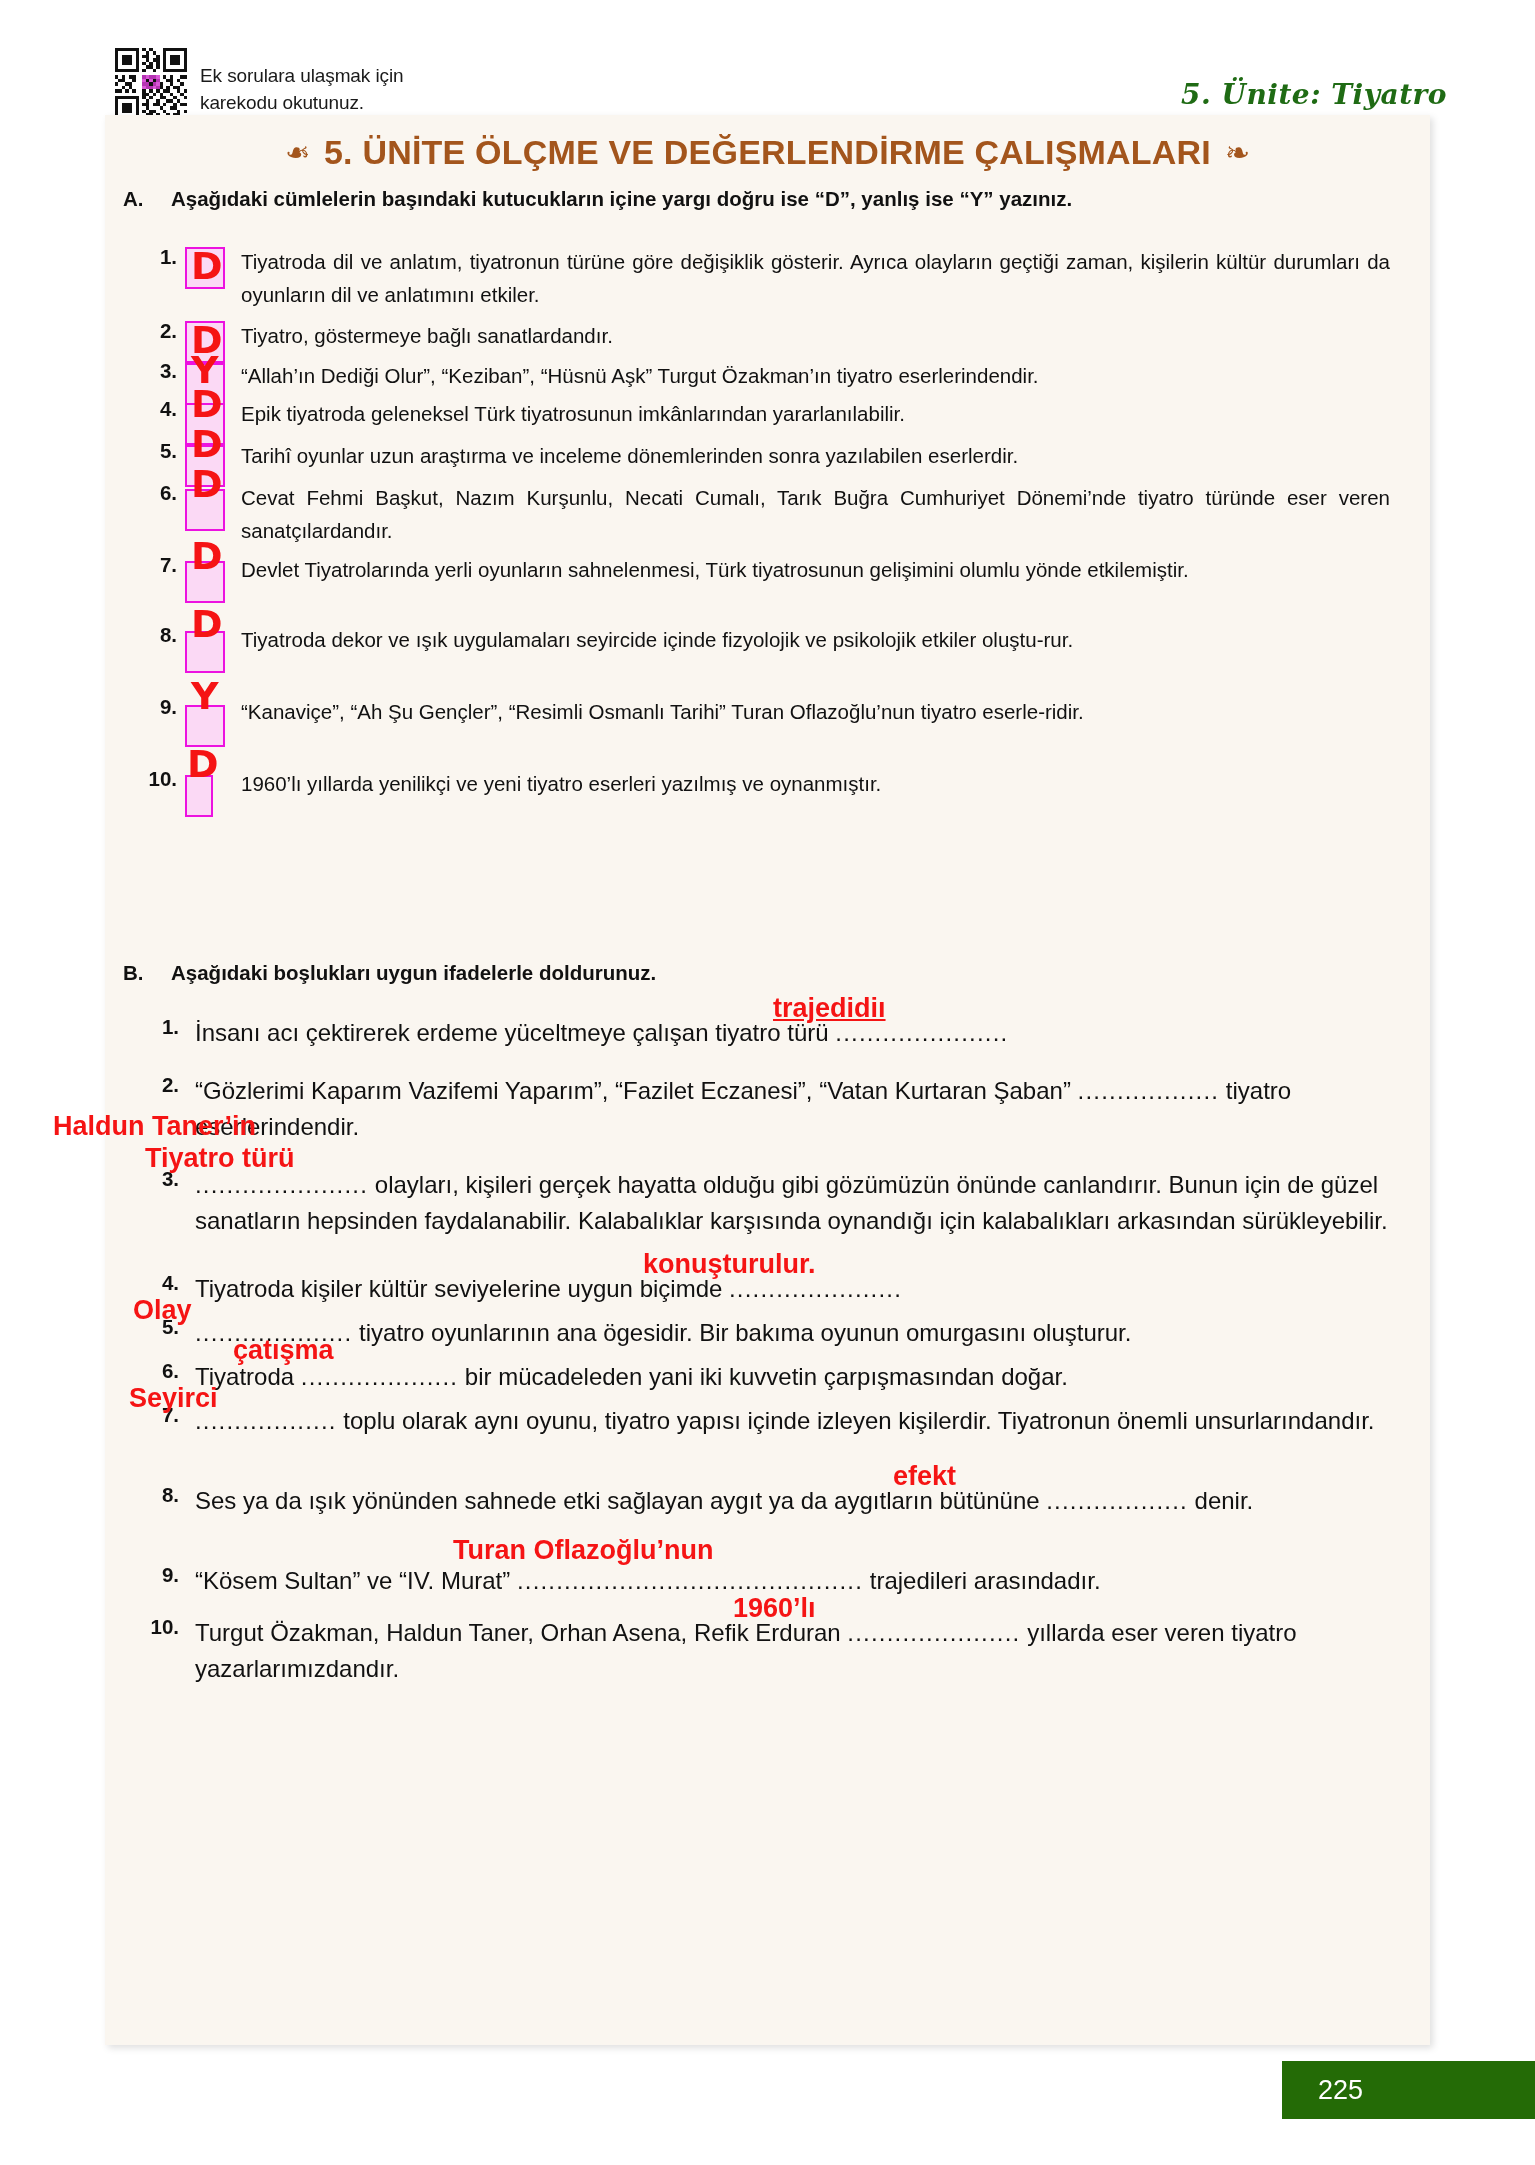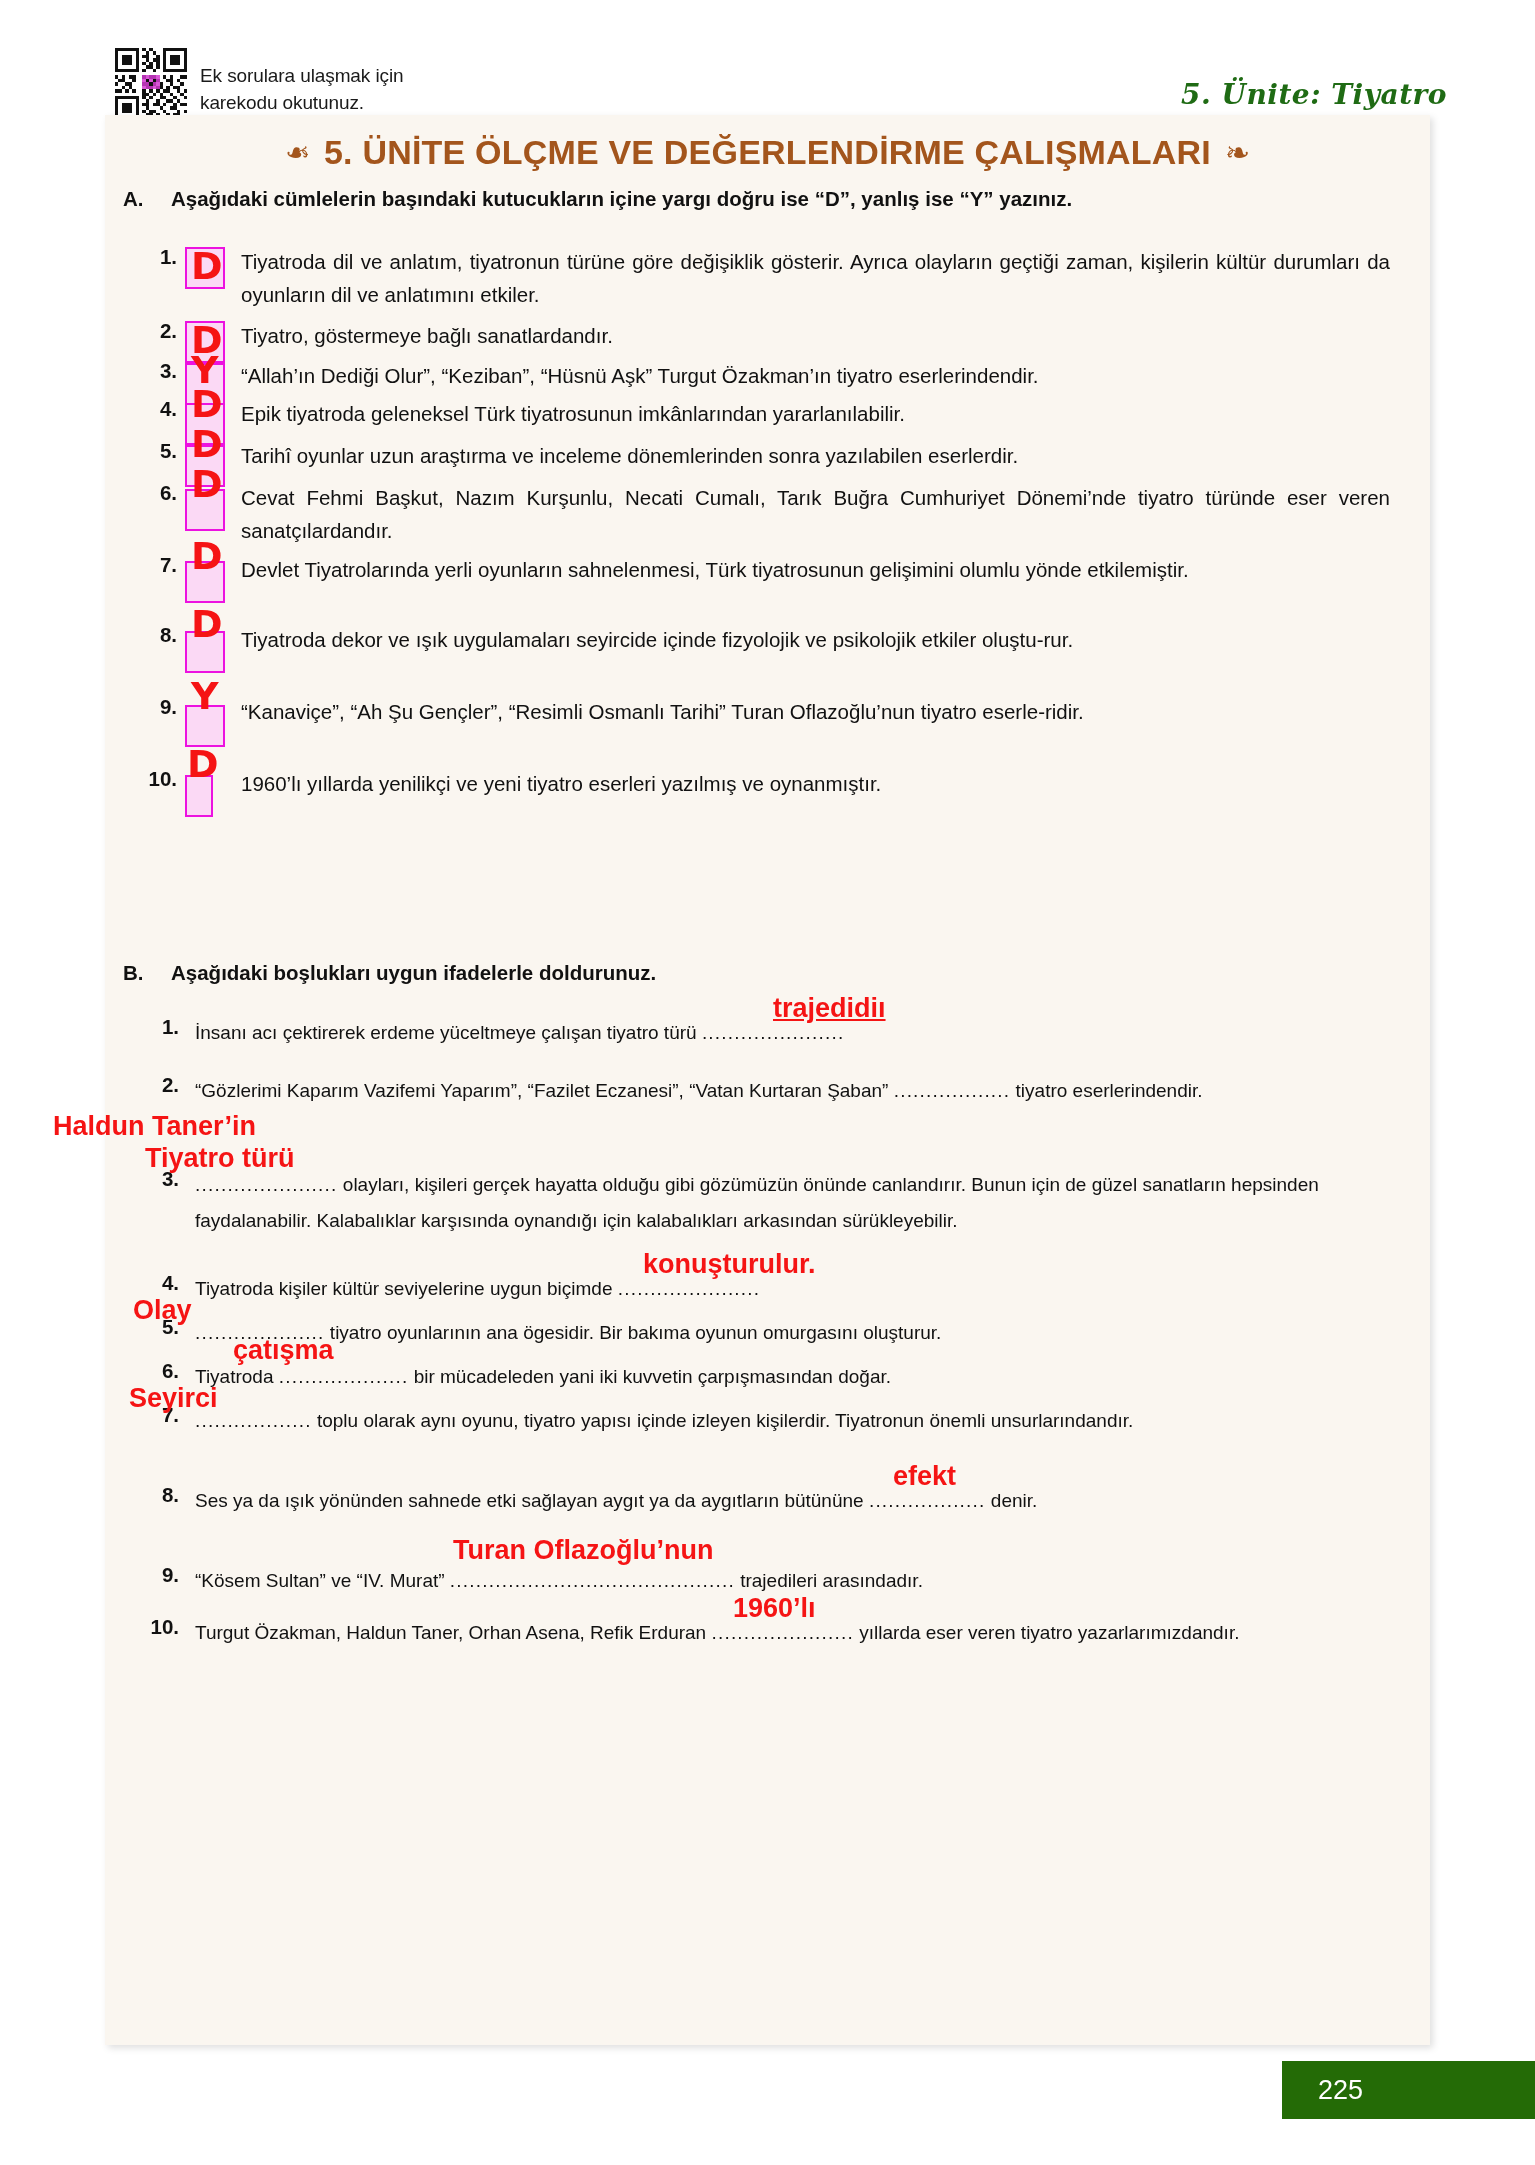--- a/index.html
+++ b/index.html
@@ -106,21 +106,21 @@
 
   
   .bitem{ position:relative; }
   .bnum{
     position:absolute; left:0; top:0;
     width:56px; text-align:right;
     font-size:20.5px; font-weight:bold; color:#111;
   }
   .btext{
     margin-left:72px;
-    font-size:19px; line-height:36px; color:#111;
+    font-size:24px; line-height:36px; color:#111;
     padding-right:18px;
   }
   .dots{
     display:inline;
     letter-spacing:1.2px;
     color:#111;
   }
   .fill{
     position:absolute;
     color:#f51414; font-weight:bold;

